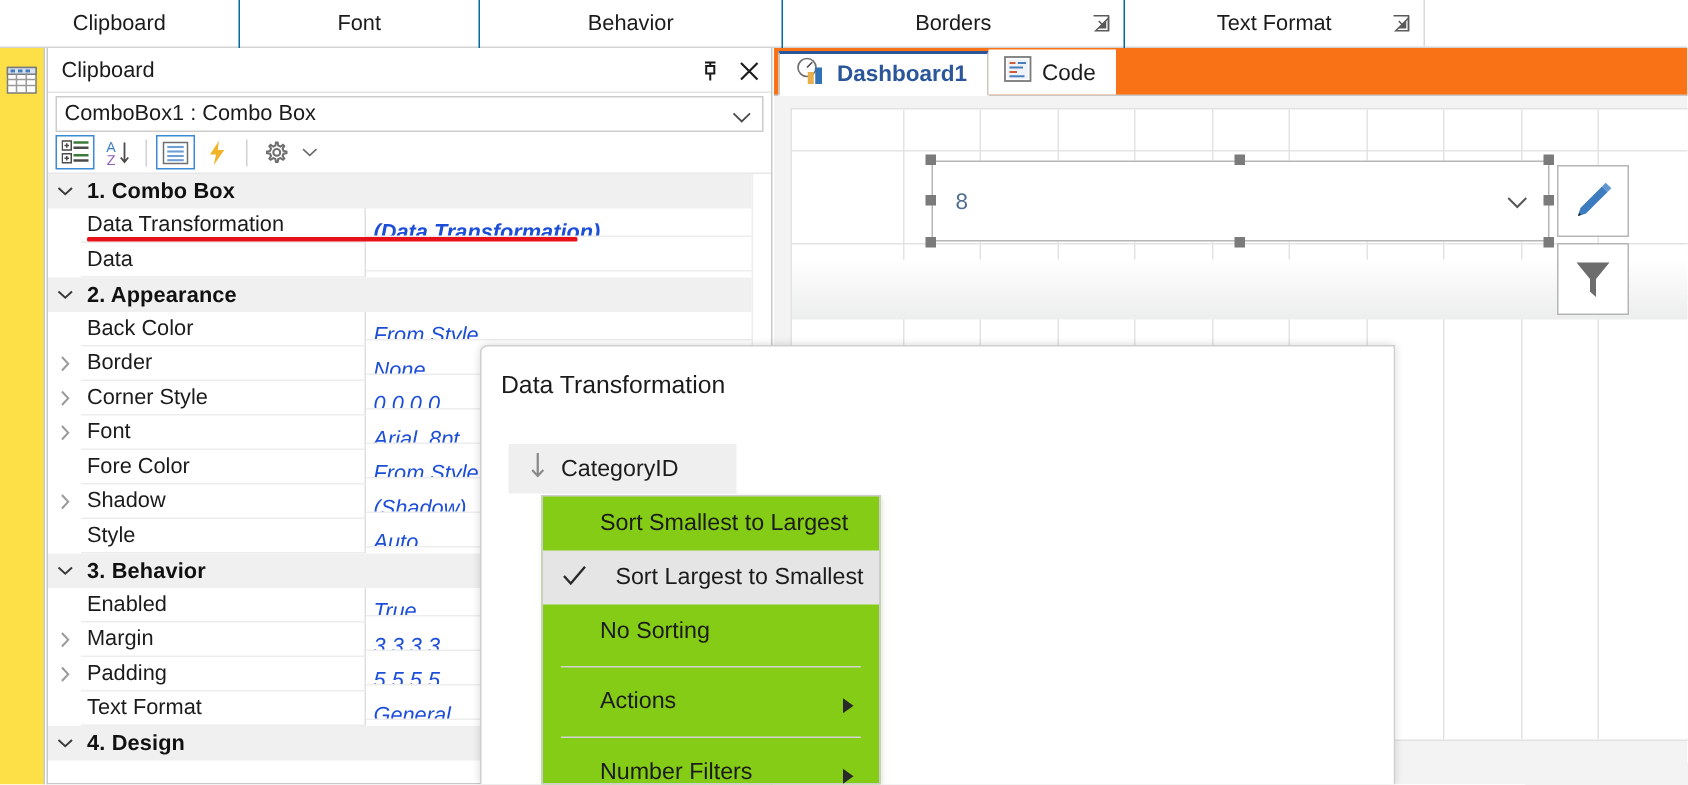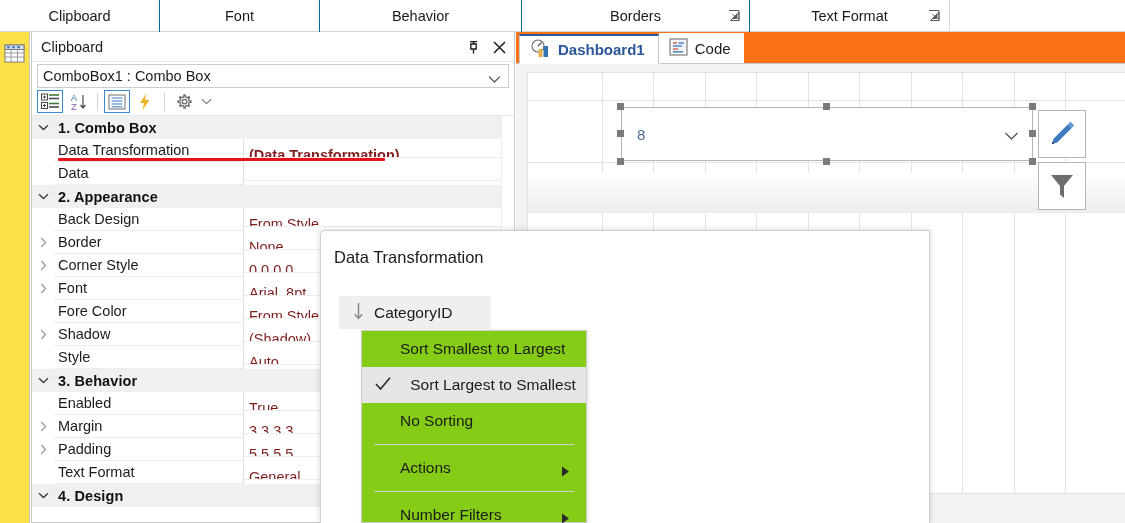--- a/index.html
+++ b/index.html
@@ -84,23 +84,23 @@
   .row .expander { width: 22px; height: 23px; display: flex; align-items: center; justify-content: center;
      color: #8f8f8f; font-size: 12px; flex: none; }
   .row .sect-caret { width: 22px; height: 23px; display:flex; align-items:center; justify-content:center;
      color: #444; font-size: 12px; flex: none; }
   .pname {
     width: 190px; flex: none; font-size: 14.5px; color: #1b1b1b;
     border-right: 1px solid #e0e0e0; border-bottom: 1px solid #ededed;
     height: 23px; line-height: 22px; padding-left: 4px; overflow: hidden; white-space: nowrap;
   }
   .pval {
-    flex: 1; font-size: 14.5px; color: #7f1d1d;
+    flex: 1; font-size: 14.5px; color: #1d4ed8;
     border-bottom: 1px solid #ededed; height: 14px; line-height: 22px;
-    padding-left: 5px; overflow: hidden; white-space: nowrap;
+    padding-left: 5px; overflow: hidden; white-space: nowrap; font-style: italic;
   }
   .pval.bold { font-weight: bold; }
   .underline-red {
     position: absolute; height: 3px; background: #e8111a; border-radius: 1px;
   }
   .grid-scroll {
     position: absolute; right: 0; top: 0; width: 13px; height: 100%;
     background: #ffffff; border-left: 1px solid #ededed;
   }
 
@@ -449,21 +449,21 @@
           <div class="row sect">
             <span class="sect-caret">
               <svg width="11" height="7" viewBox="0 0 11 7">
                 <path d="M1,1.3 L5.5,5.5 L10,1.3" fill="none" stroke="#3a3a3a" stroke-width="1.3"></path>
               </svg>
             </span>
             <span class="sect-text">2. Appearance</span>
           </div>
           <div class="row">
             <span class="expander"></span>
-            <span class="pname">Back Design</span>
+            <span class="pname">Back Color</span>
             <span class="pval">From Style</span>
           </div>
           <div class="row">
             <span class="expander">
               <svg width="7" height="11" viewBox="0 0 7 11">
                 <path d="M1.3,1 L5.5,5.5 L1.3,10" fill="none" stroke="#9a9a9a" stroke-width="1.3"></path>
               </svg>
             </span>
             <span class="pname">Border</span>
             <span class="pval">None</span>

